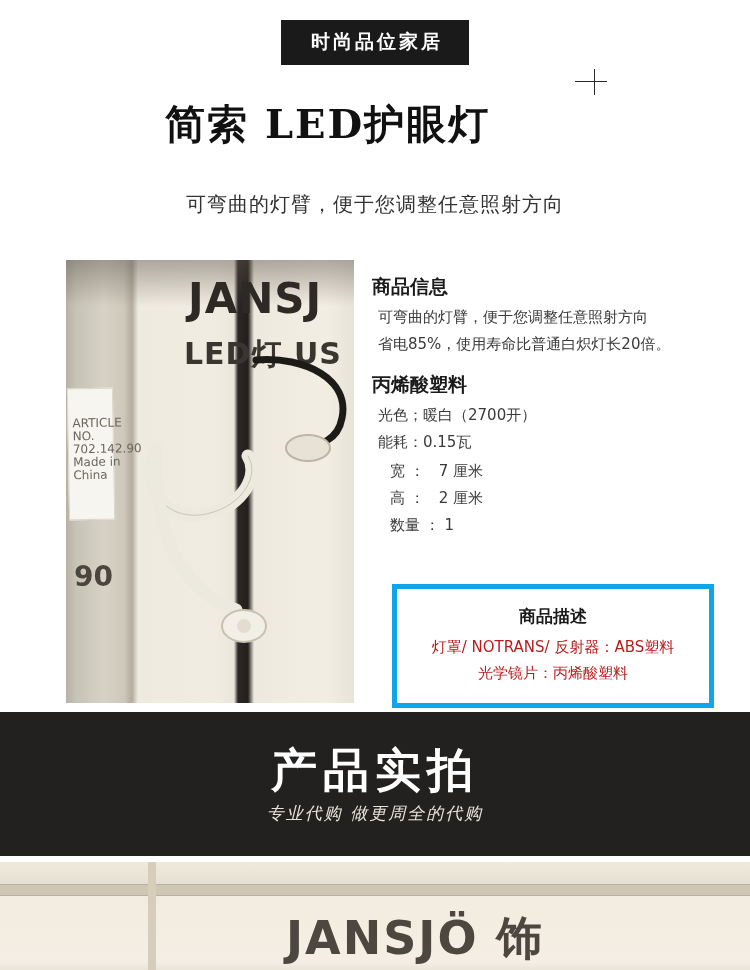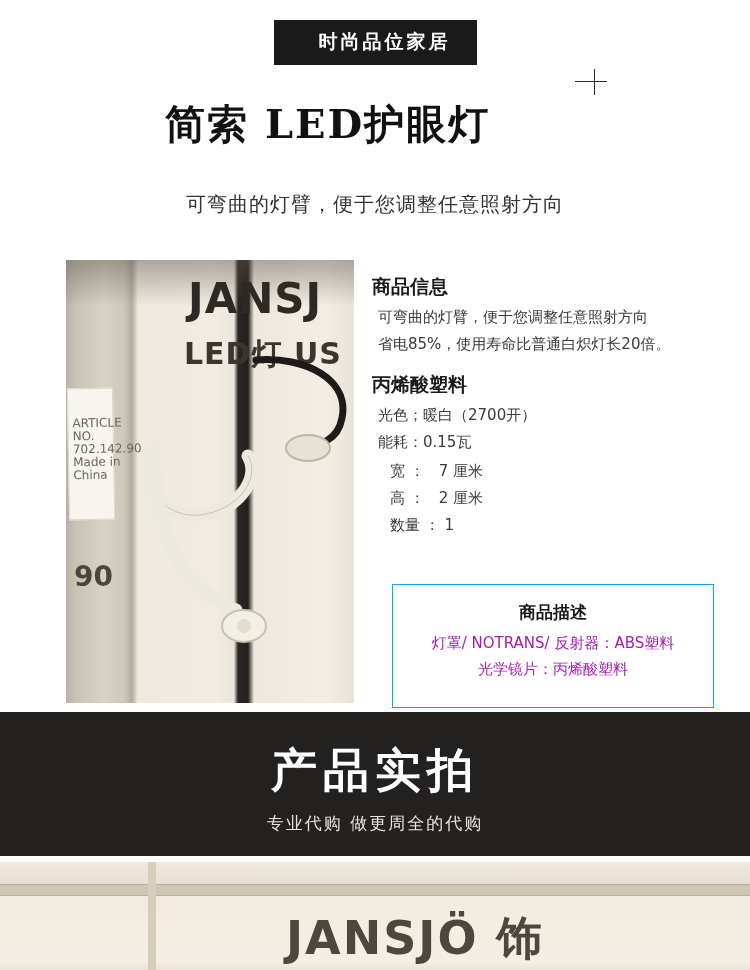--- a/index.html
+++ b/index.html
@@ -24,21 +24,21 @@
   .tag-wrap {
     text-align: center;
     padding-top: 20px;
   }
   .tag {
     display: inline-block;
     background: #1a1a1a;
     color: #ffffff;
     font-size: 19px;
     letter-spacing: 3px;
-    padding: 9px 26px 10px 45px;
+    padding: 9px 26px 10px 30px;
     font-weight: bold;
     font-family: "DejaVu Sans", "Liberation Sans", sans-serif;
   }
 
   .title-block {
     margin: 22px auto 0 auto;
     width: 420px;
     position: relative;
     height: 86px;
   }
@@ -240,34 +240,34 @@
     font-family: "DejaVu Sans", "Liberation Sans", sans-serif;
   }
   .spec-row .k { display: inline-block; min-width: 44px; }
 
   .desc-box {
     position: absolute;
     left: 392px;
     top: 324px;
     width: 322px;
     height: 124px;
-    border: 1px solid #0ea5e9;
+    border: 5px solid #0ea5e9;
     box-sizing: border-box;
     text-align: center;
   }
   .desc-title {
     font-size: 17px;
     font-weight: bold;
     color: #1b1b1b;
     margin-top: 16px;
     font-family: "DejaVu Sans", "Liberation Sans", sans-serif;
   }
   .desc-line {
     font-size: 15px;
-    color: #a21caf;
+    color: #b91c1c;
     line-height: 26px;
     margin-top: 6px;
     font-family: "DejaVu Sans", "Liberation Sans", sans-serif;
   }
   .desc-line.second { margin-top: 0; }
 
   
   .band {
     position: absolute;
     left: 0;
@@ -279,25 +279,25 @@
   }
   .band-title {
     padding-top: 28px;
     font-size: 46px;
     font-weight: bold;
     color: #ffffff;
     letter-spacing: 6px;
     font-family: "DejaVu Serif", "Liberation Serif", serif;
   }
   .band-sub {
-    margin-top: 10px;
     font-size: 17px;
     color: #e6e2dc;
     letter-spacing: 2px;
     font-family: "DejaVu Sans", "Liberation Sans", sans-serif;
+    font-style: italic;
   }
 
   
   .bottom-photo {
     position: absolute;
     left: 0;
     top: 862px;
     width: 750px;
     height: 108px;
     overflow: hidden;

